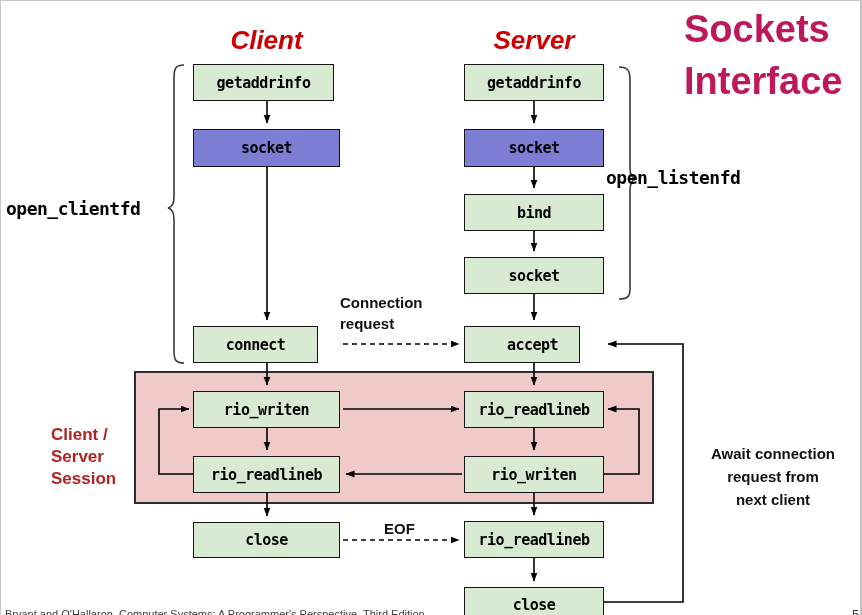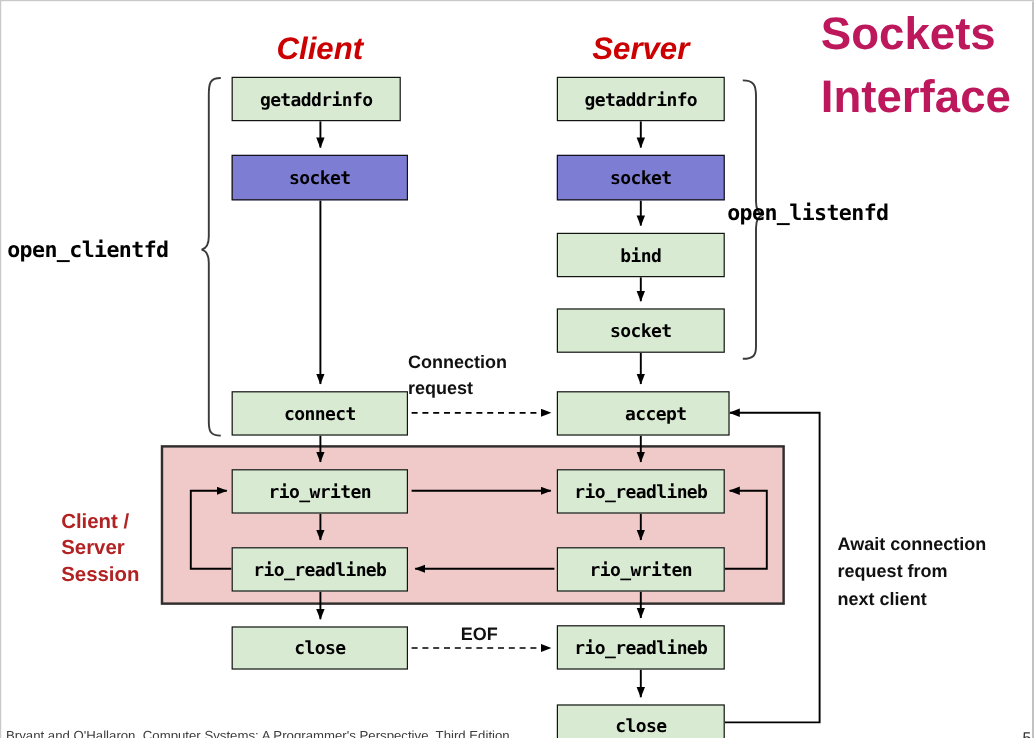--- a/index.html
+++ b/index.html
@@ -96,44 +96,44 @@
 
   <div class="big-title">Sockets
 Interface</div>
   <div class="col-header" style="left:192px;top:24px;width:147px;">Client</div>
   <div class="col-header" style="left:463px;top:24px;width:140px;">Server</div>
 
   <div class="session-box" style="left:133px;top:370px;width:520px;height:133px;"></div>
 
   <div class="fbox" style="left:192px;top:63px;width:141px;height:37px;">getaddrinfo</div>
   <div class="fbox purple" style="left:192px;top:128px;width:147px;height:38px;">socket</div>
-  <div class="fbox" style="left:192px;top:325px;width:147px;height:37px;">connect</div>
+  <div class="fbox" style="left:192px;top:325px;width:125px;height:37px;">connect</div>
   <div class="fbox" style="left:192px;top:390px;width:147px;height:37px;">rio_writen</div>
   <div class="fbox" style="left:192px;top:455px;width:147px;height:37px;">rio_readlineb</div>
   <div class="fbox" style="left:192px;top:521px;width:147px;height:36px;">close</div>
 
   <div class="fbox" style="left:463px;top:63px;width:140px;height:37px;">getaddrinfo</div>
   <div class="fbox purple" style="left:463px;top:128px;width:140px;height:38px;">socket</div>
   <div class="fbox" style="left:463px;top:193px;width:140px;height:37px;">bind</div>
   <div class="fbox" style="left:463px;top:256px;width:140px;height:37px;">socket</div>
-  <div class="fbox" style="left:463px;top:325px;width:144px;height:37px;padding-left:21px;">accept</div>
+  <div class="fbox" style="left:463px;top:325px;width:116px;height:37px;padding-left:21px;">accept</div>
   <div class="fbox" style="left:463px;top:390px;width:140px;height:37px;">rio_readlineb</div>
   <div class="fbox" style="left:463px;top:455px;width:140px;height:37px;">rio_writen</div>
   <div class="fbox" style="left:463px;top:520px;width:140px;height:37px;">rio_readlineb</div>
   <div class="fbox" style="left:463px;top:586px;width:140px;height:36px;">close</div>
 
   <div class="mono-label" style="left:5px;top:197px;">open_clientfd</div>
   <div class="mono-label" style="left:605px;top:166px;">open_listenfd</div>
   <div class="note" style="left:339px;top:291px;width:122px;">Connection
 request</div>
   <div class="note" style="left:383px;top:517px;">EOF</div>
   <div class="session-label">Client /
 Server
 Session</div>
-  <div class="note" style="left:697px;top:441px;width:150px;line-height:23px;">Await connection
+  <div class="note" style="left:697px;top:441px;width:150px;line-height:23px;text-align:center;">Await connection
 request from
 next client</div>
 
   <div class="footer">Bryant and O'Hallaron, Computer Systems: A Programmer's Perspective, Third Edition</div>
   <div class="page-num">5</div>
 
   <div class="edge-right"></div>
 </div>
 
 </body></html>

